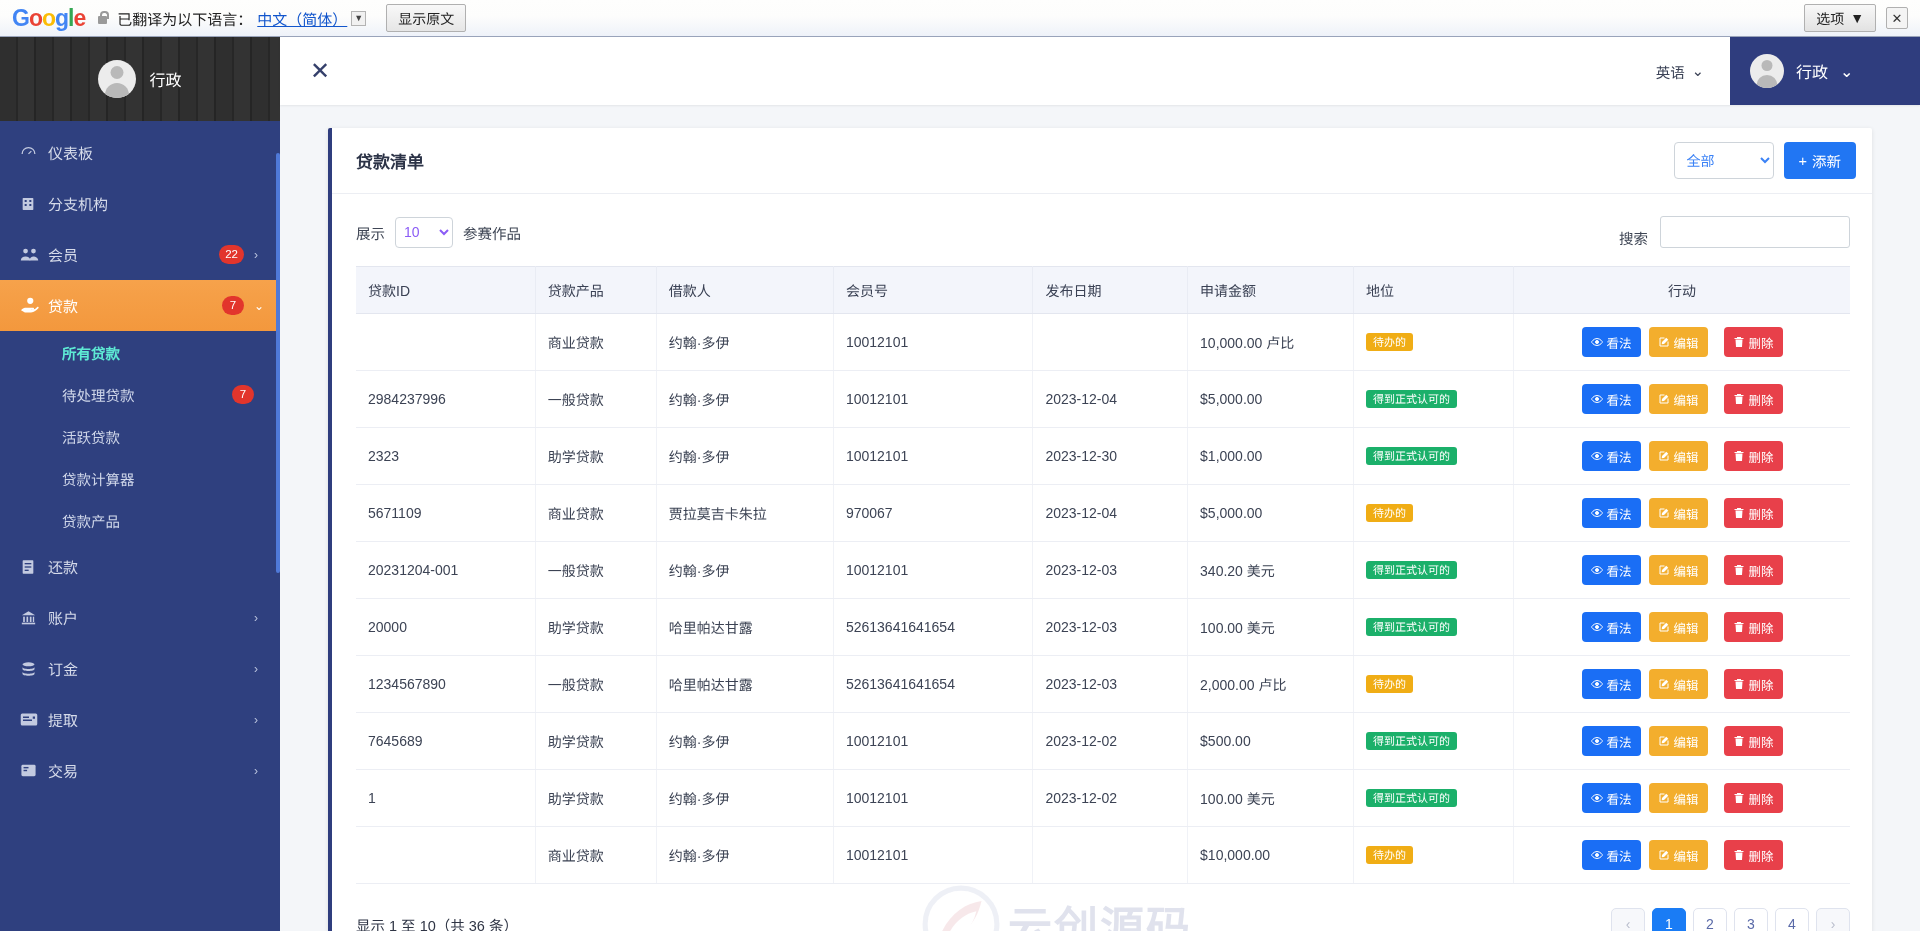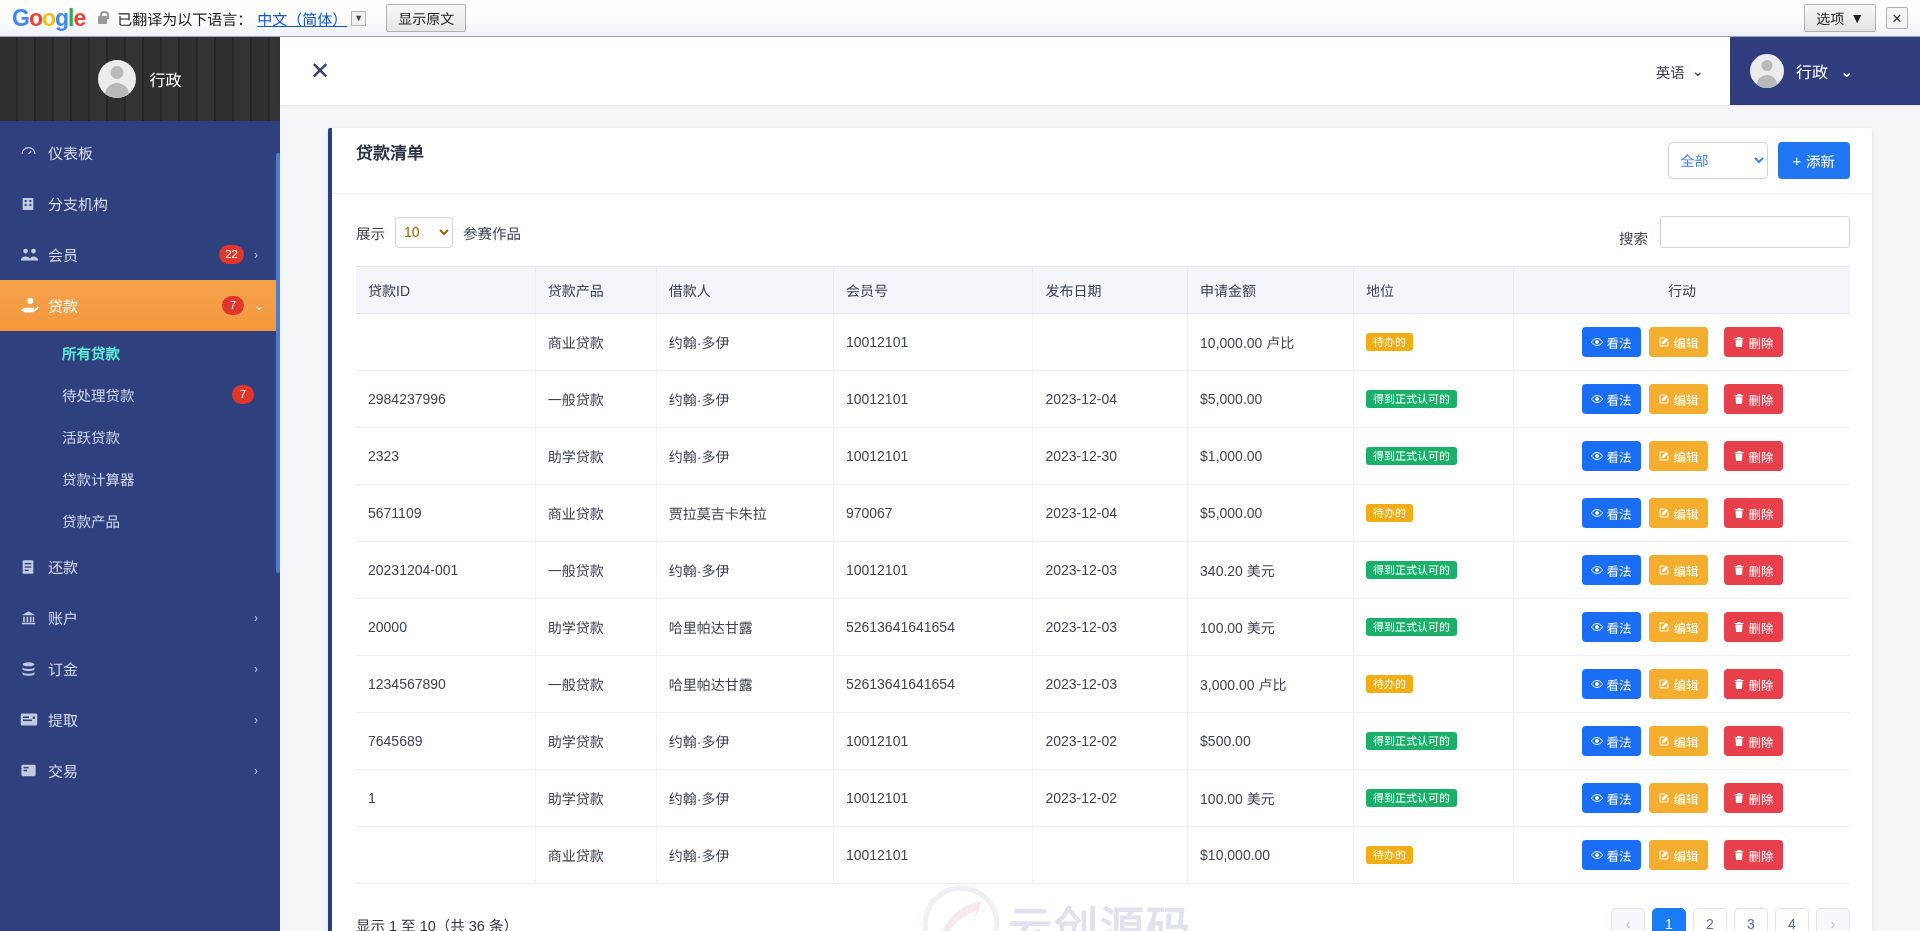--- a/index.html
+++ b/index.html
@@ -155,21 +155,21 @@
   .content { position:absolute; top:68px; left:280px; width:1640px; height:826px; overflow:hidden; }
   .card {
     margin: 23px 48px 0 48px;
     background: #fff;
     border-left: 4px solid #2f3d7e;
     box-shadow: 0 1px 4px rgba(0,0,0,.10);
     border-radius: 2px;
     width: 1544px;
   }
   .card-head {
-    height: 66px; display:flex; padding: 0 22px 0 24px;
+    height: 66px; display:flex; align-items:center; padding: 0 16px 0 24px;
     border-bottom: 1px solid #eceef3;
   }
   .card-title { font-size: 17px; color:#2c3347; }
   .card-head-right { margin-left:auto; display:flex; align-items:center; gap: 10px;}
   .filter-select {
     width: 100px; height: 37px; border:1px solid #ced4da; border-radius:4px;
     background:#fff; font-size: 14px; color:#3b82f6; padding: 0 8px;
     font-family: "Liberation Sans", sans-serif;
     appearance: auto;
   }
@@ -178,21 +178,21 @@
     height: 37px; padding: 0 15px; font-size: 14.5px; cursor:pointer;
     display:flex; align-items:center; gap:5px;
     font-family: "Liberation Sans", sans-serif;
   }
 
   .card-body { padding: 18px 22px 22px 24px; }
   .table-top { display:flex; align-items:center; height: 40px; margin-bottom: 14px; }
   .show-group { display:flex; align-items:center; gap:10px; font-size:14.5px; color:#3f4655; }
   .len-select {
     width: 58px; height: 31px; border:1px solid #ced4da; border-radius:4px;
-    font-size: 14px; padding: 0 4px; color:#a16207; background:#fff;
+    font-size: 14px; padding: 0 4px; color:#8b5cf6; background:#fff;
     font-family: "Liberation Sans", sans-serif;
   }
   .search-group { margin-left:auto; display:flex; align-items:flex-end; gap:12px; font-size: 14.5px; color:#3f4655;}
   .search-input {
     width: 190px; height: 32px; border: 1px solid #ced4da; border-radius: 3px;
     padding: 0 8px; font-size: 14px;
     font-family: "Liberation Sans", sans-serif;
   }
 
   table.grid { width: 100%; border-collapse: collapse; table-layout: fixed; }
@@ -735,21 +735,21 @@
                     </button>
                   </div>
                 </td>
               </tr>
               <tr>
                 <td>1234567890</td>
                 <td>一般贷款</td>
                 <td>哈里帕达甘露</td>
                 <td>52613641641654</td>
                 <td>2023-12-03</td>
-                <td>3,000.00 卢比</td>
+                <td>2,000.00 卢比</td>
                 <td><span class="pill pending">待办的</span></td>
                 <td>
                   <div class="actions">
                     <button class="abtn view">
                       <span>
                         <svg width="12" height="12" viewBox="0 0 24 24" fill="none" stroke="currentColor" stroke-width="2">
                           <path d="M1 12s4-7 11-7 11 7 11 7-4 7-11 7S1 12 1 12z"></path>
                           <circle cx="12" cy="12" r="3" fill="currentColor"></circle>
                         </svg>
                       </span>

